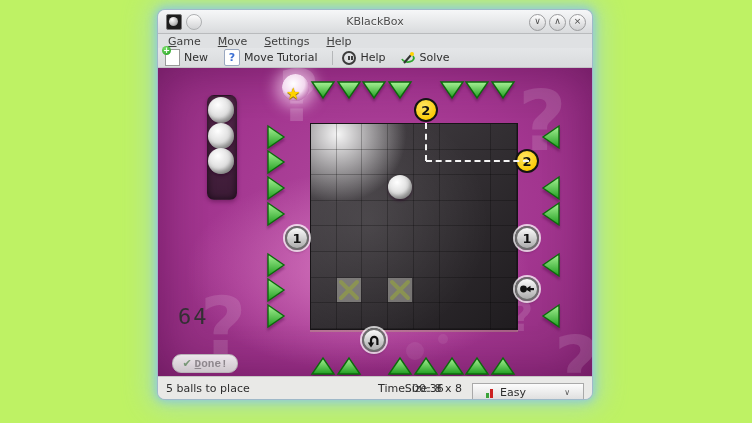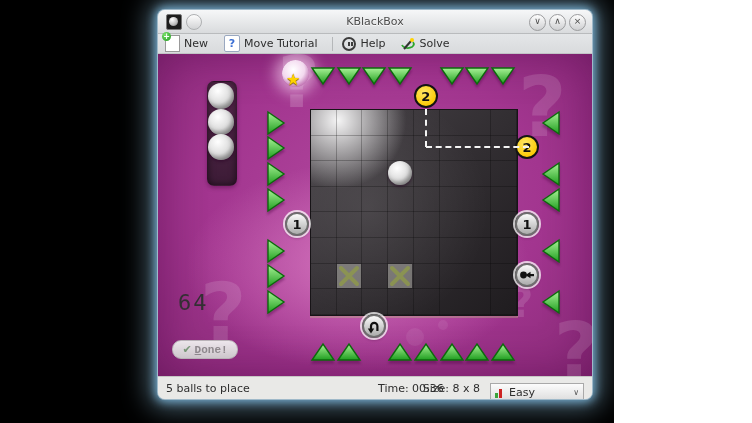--- a/index.html
+++ b/index.html
@@ -1,16 +1,16 @@
 <!DOCTYPE html>
 <html><head>
 <meta charset="utf-8">
 <style>
   html,body{margin:0;padding:0;background:#fff;font-family:"DejaVu Sans","Liberation Sans",sans-serif;}
-  .stage{position:relative;width:614px;height:423px;background:#000000;overflow:hidden;}
+  .stage{position:relative;width:752px;height:423px;background:#bef264;overflow:hidden;}
 
   
   .window{position:absolute;left:158px;top:10px;width:434px;height:389px;border-radius:7px;
     background:#dfe1e3;box-shadow:0 0 0 1px #9fb9c9, 0 0 10px 3px rgba(130,195,235,.8), 0 0 26px 10px rgba(160,210,240,.45);
     display:flex;flex-direction:column;overflow:hidden;}
   .titlebar{position:relative;height:23px;flex:0 0 23px;background:linear-gradient(#f6f7f8,#d9dbdd);
     border-bottom:1px solid #b9bbbd;display:flex;align-items:center;}
   .app-icon{position:absolute;left:8px;top:4px;width:14px;height:14px;background:#1c1c1c;border:1px solid #777;border-radius:2px;}
   .app-icon i{position:absolute;left:2px;top:2px;width:9px;height:9px;border-radius:50%;
     background:radial-gradient(circle at 35% 30%,#fff,#bbb 60%,#666);}
@@ -93,21 +93,21 @@
   .done-label{display:inline-block;font-family:Liberation Mono, monospace;}
   .done-label::first-letter{text-decoration:underline;}
 
   
   .statusbar{height:22px;flex:0 0 22px;background:#e9e9e7;border-top:1px solid #c6c6c4;position:relative;
     display:flex;align-items:center;font-size:11px;color:#2e2e2e;}
   .sb-left{margin-left:8px;}
   .sb-time{position:absolute;left:220px;}
   .sb-right{position:absolute;right:8px;display:flex;align-items:center;gap:10px;}
   .combo{width:84px;height:17px;border:1px solid #a9a9a9;border-radius:0;background:linear-gradient(#fcfcfc,#dcdcdc);
-    display:flex;align-items:center;gap:4px;padding:0 4px;margin-top:8px;}
+    display:flex;align-items:center;gap:4px;padding:0 13px;margin-top:8px;}
   .combo .chev{margin-left:auto;font-size:8px;color:#555;}
 </style>
 </head>
 <body>
 
 <div class="stage">
   <div class="window">
 
     <div class="titlebar">
       <span class="app-icon">
@@ -115,20 +115,26 @@
         </span>
       <span class="tb-roundbtn"></span>
       <span class="win-title">KBlackBox</span>
       <span class="win-btns">
         <span class="win-btn">∨</span>
         <span class="win-btn">∧</span>
         <span class="win-btn">×</span>
       </span>
     </div>
 
+    <div class="menubar">
+      <span class="menu-item">Game</span>
+      <span class="menu-item">Move</span>
+      <span class="menu-item">Settings</span>
+      <span class="menu-item">Help</span>
+    </div>
 
     <div class="toolbar">
       <span class="tb-item" style="margin-left:7px">
         <span class="icon-new">
             <span class="plus">+</span>
           </span>
         <span>New</span>
       </span>
       <span class="tb-item" style="margin-left:16px">
         <span class="icon-q">?</span>

